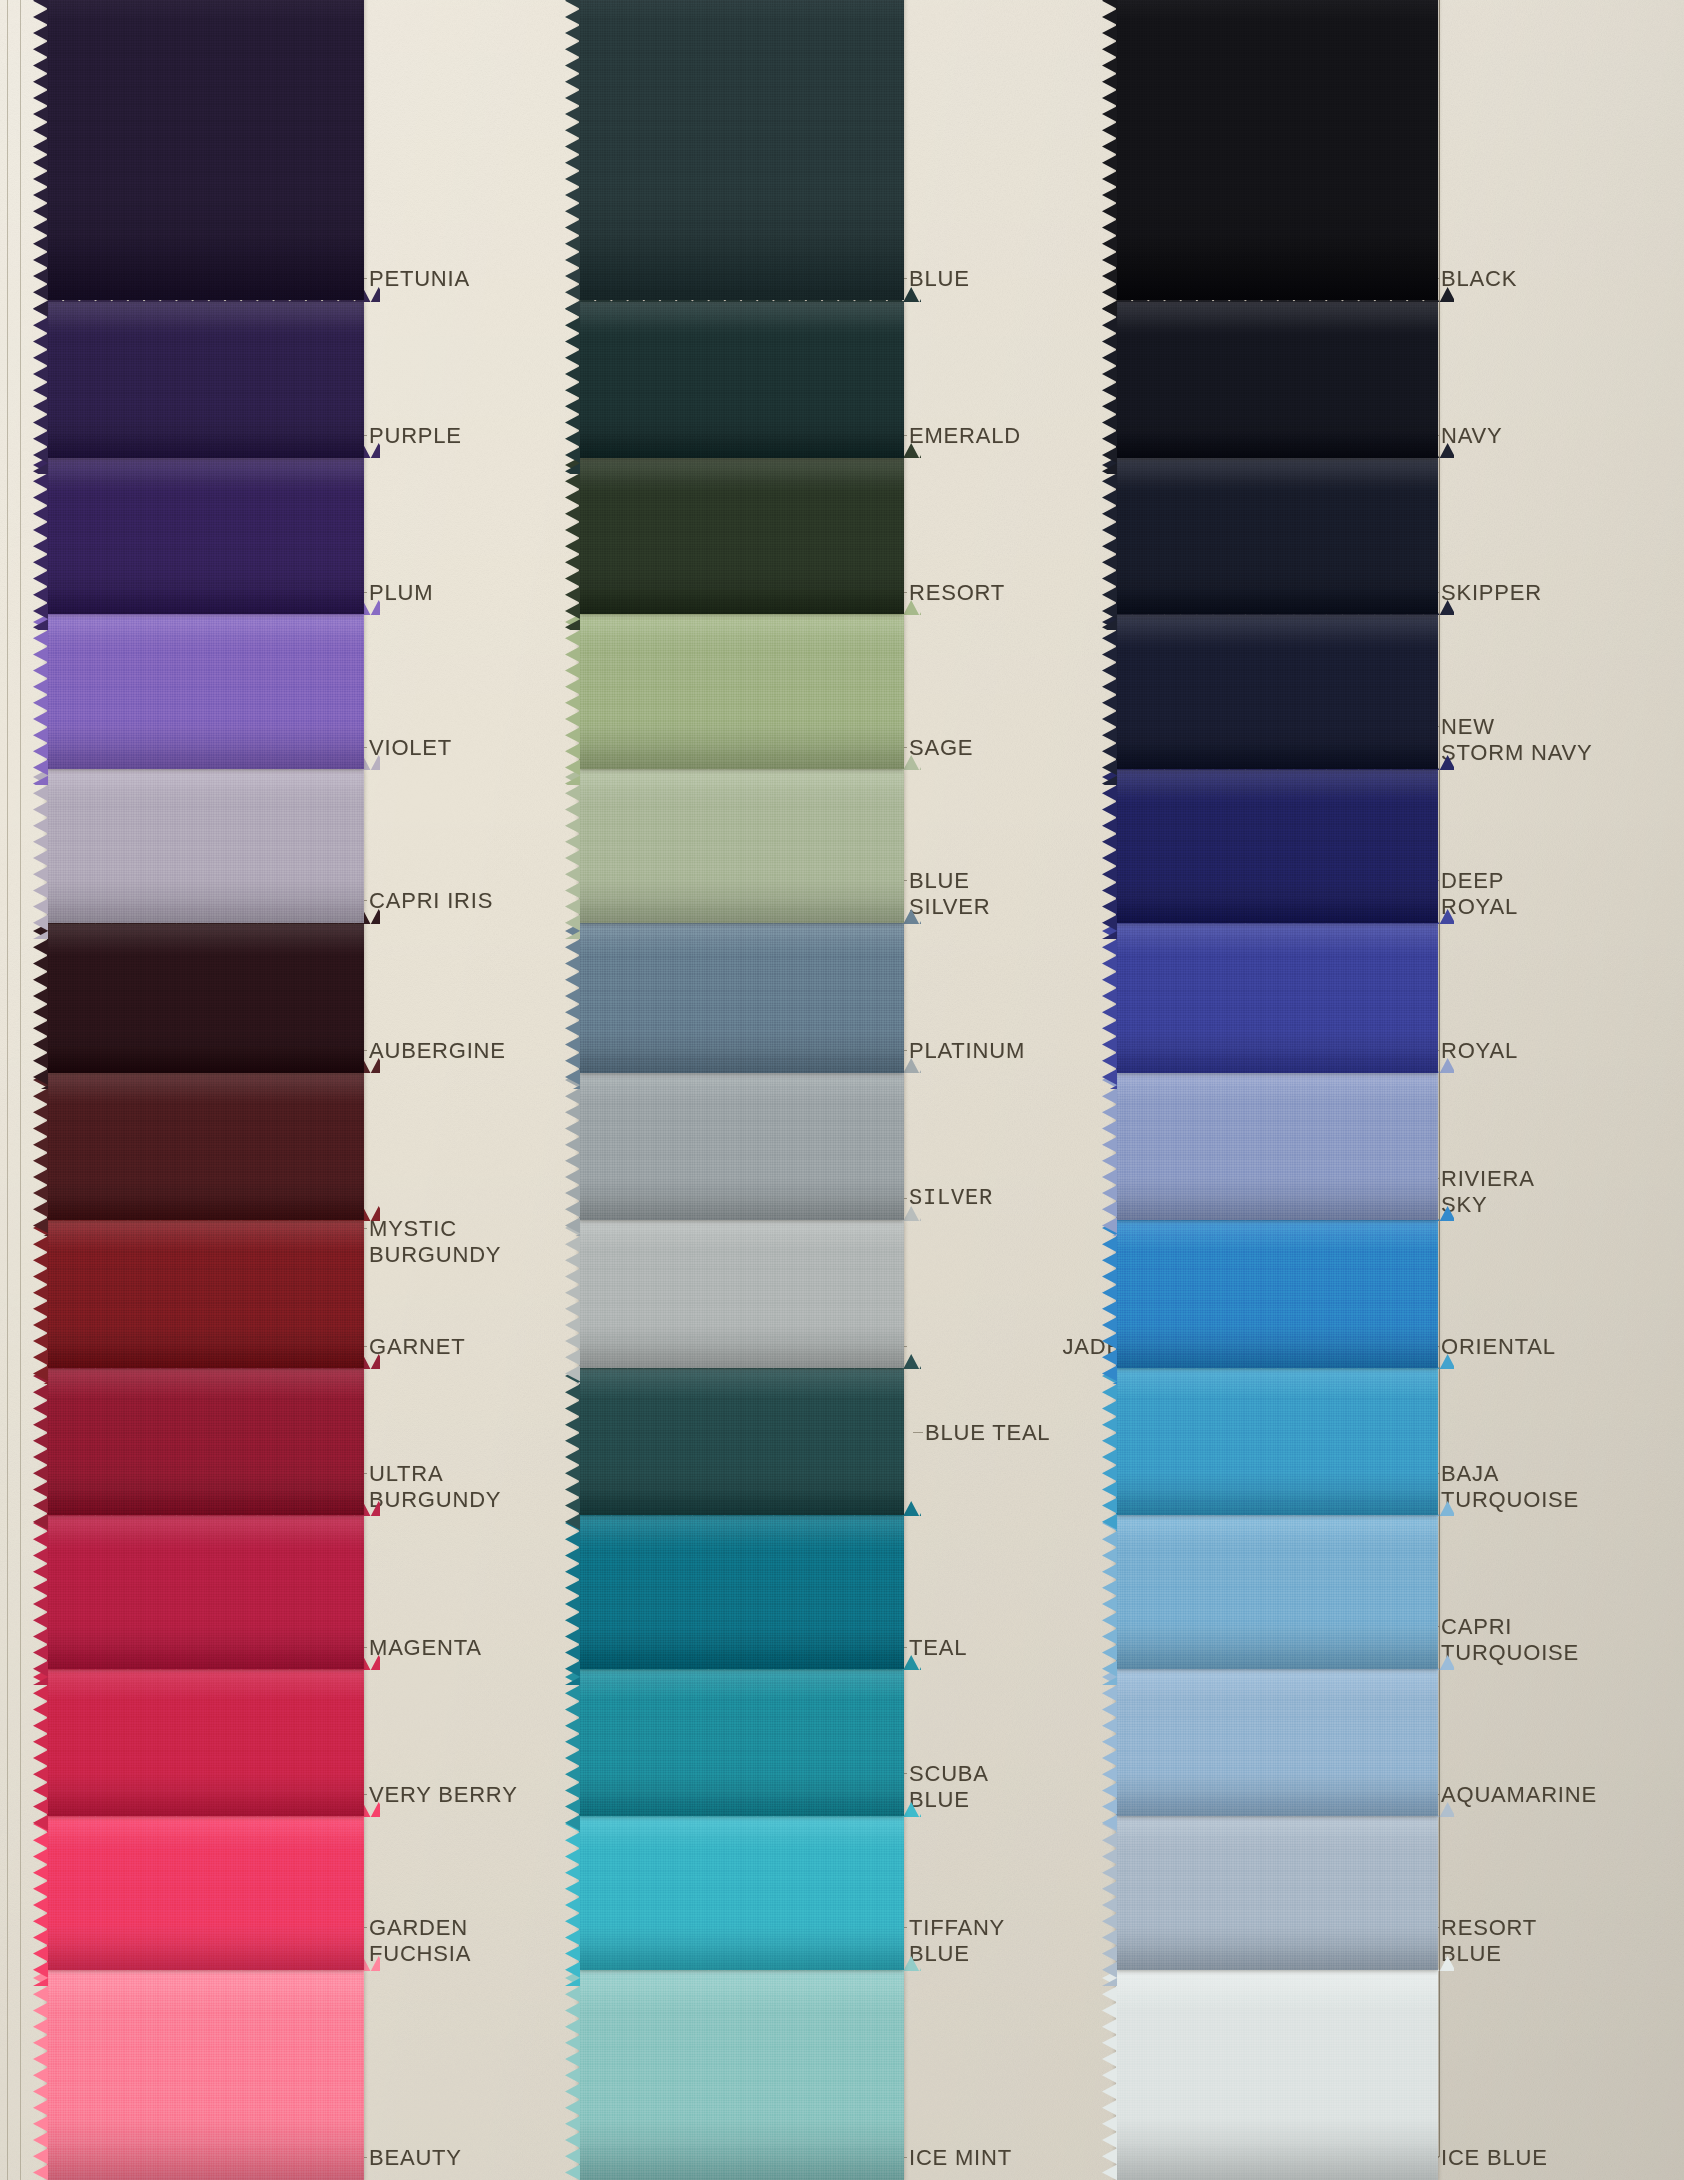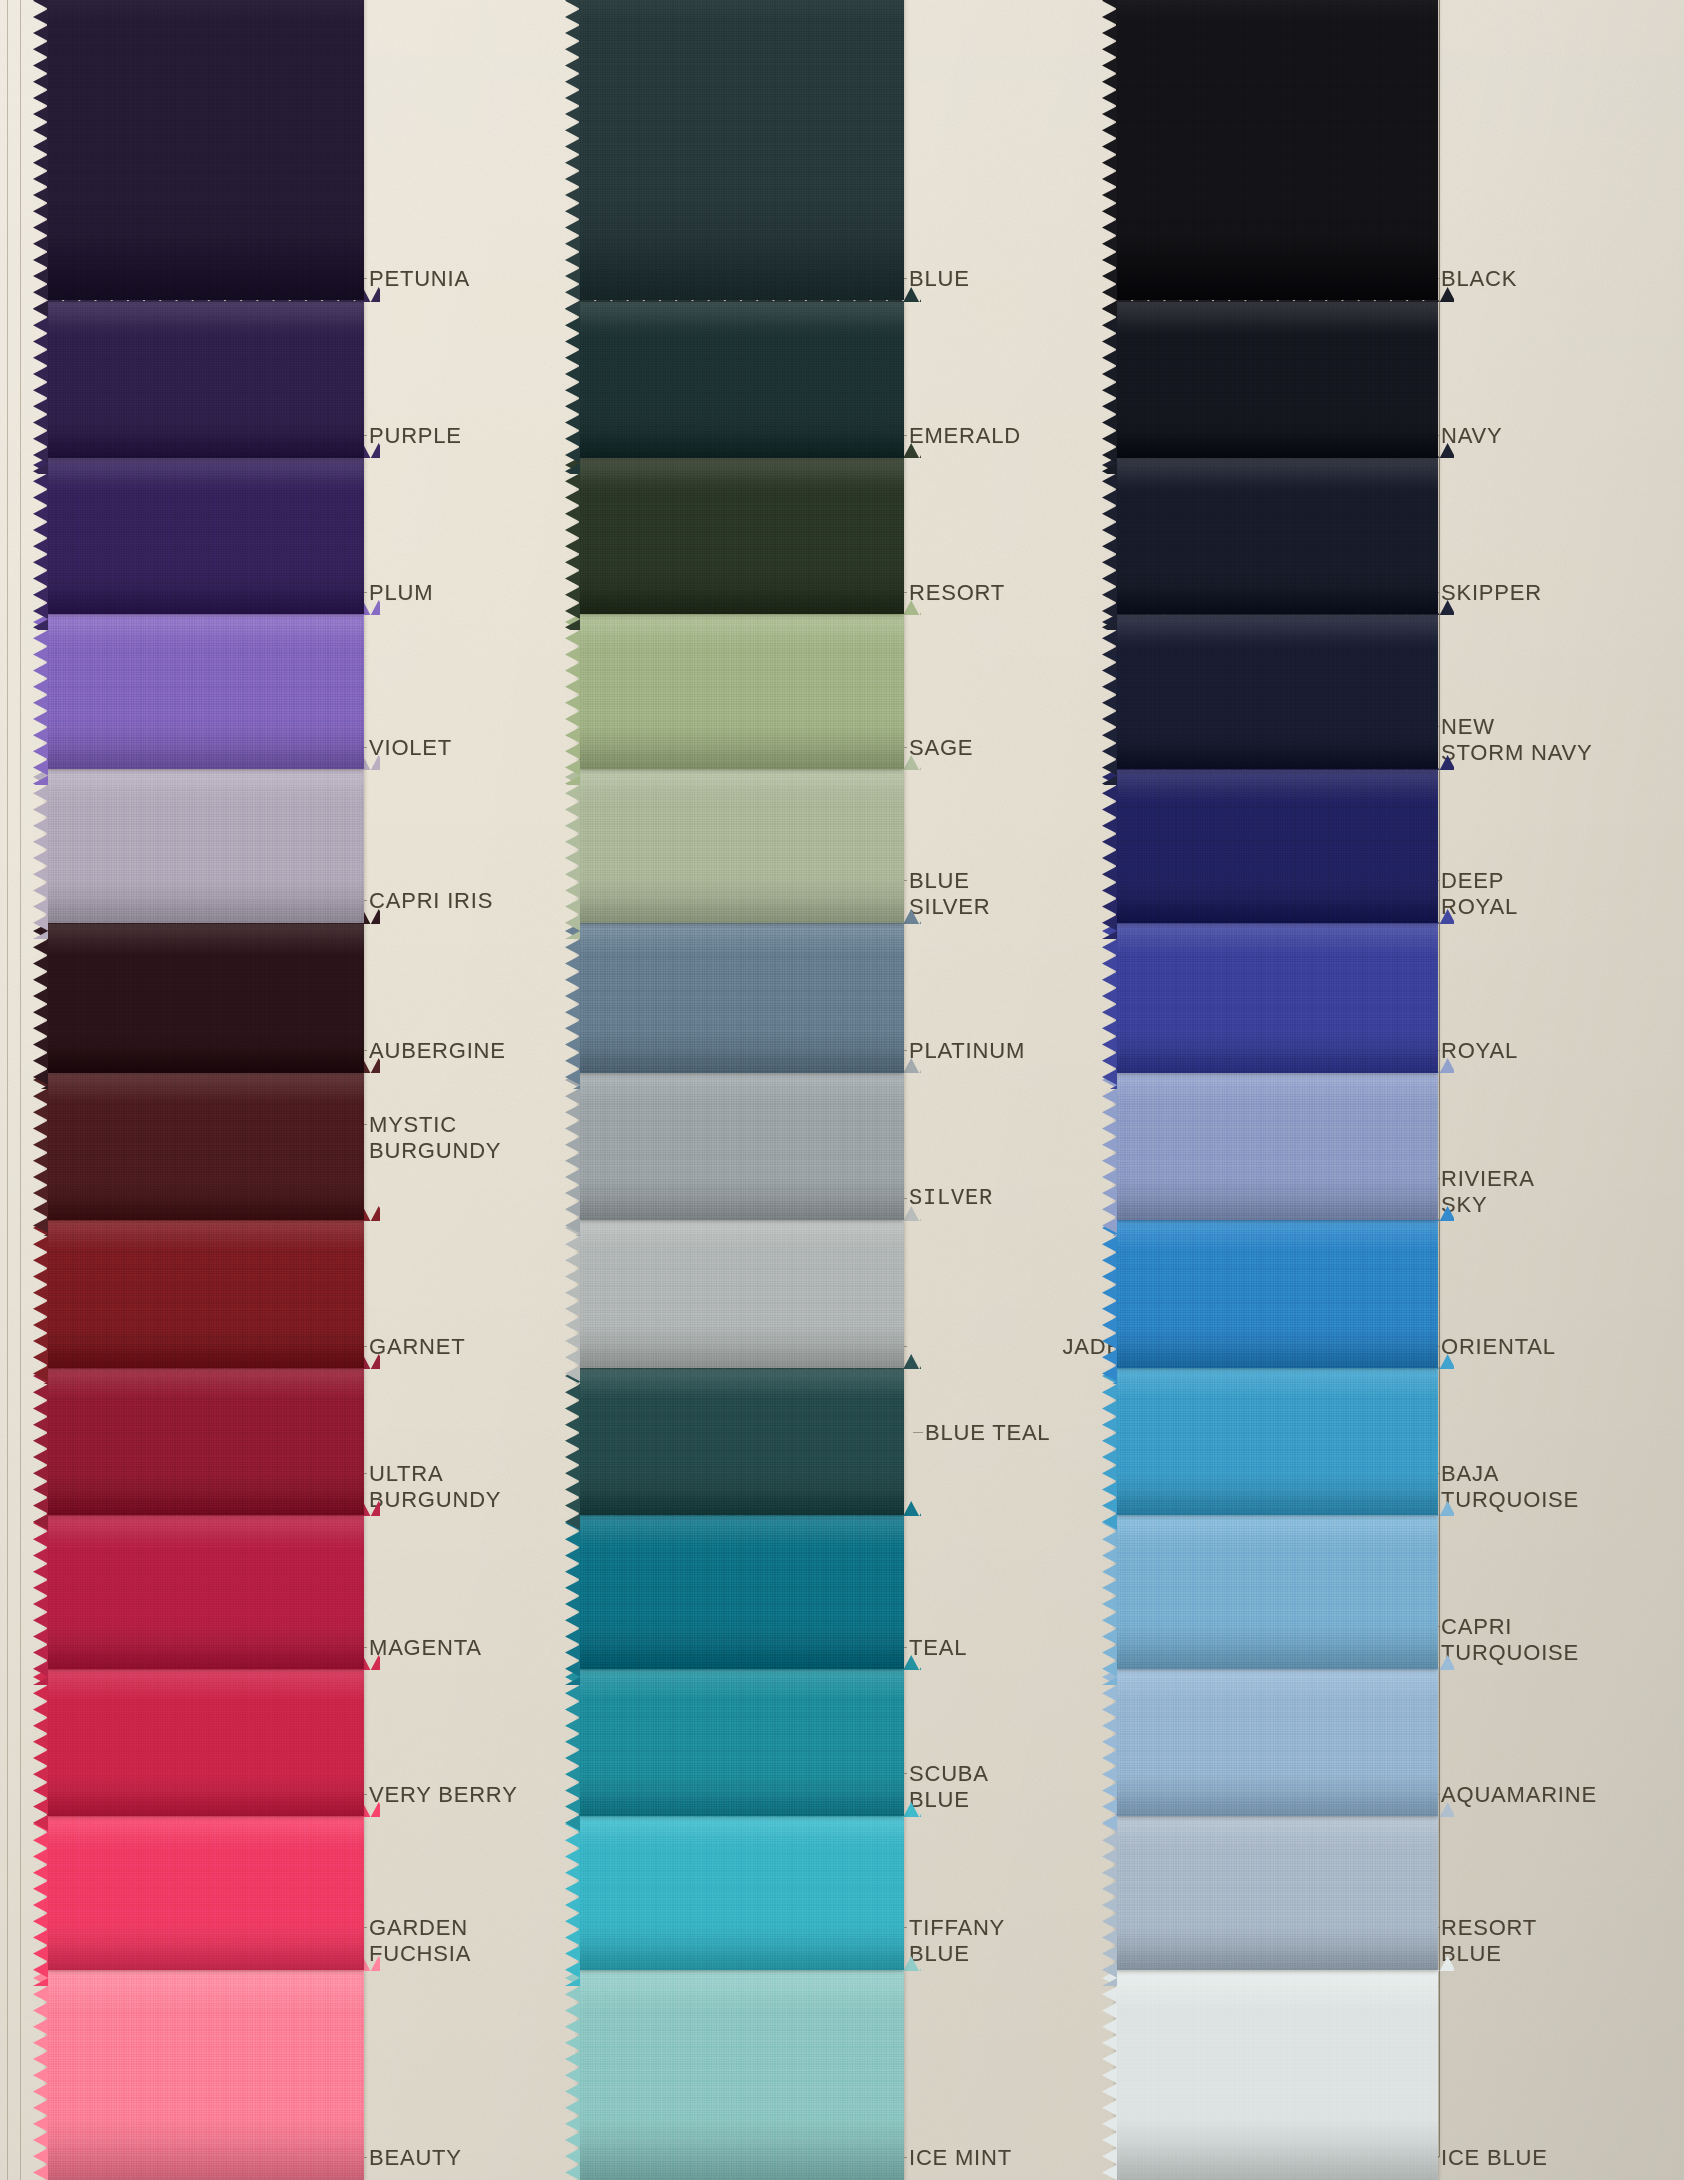--- a/index.html
+++ b/index.html
@@ -331,21 +331,21 @@
         </div>
       </div>
     </div>
   <div class="labels">
       <div class="label" style="top: 266px;"><span class="ln">PETUNIA</span><span class="tick" style="top: 12px;"></span></div>
       <div class="label" style="top: 423px;"><span class="ln">PURPLE</span><span class="tick" style="top: 12px;"></span></div>
       <div class="label" style="top: 580px;"><span class="ln">PLUM</span><span class="tick" style="top: 12px;"></span></div>
       <div class="label" style="top: 735px;"><span class="ln">VIOLET</span><span class="tick" style="top: 12px;"></span></div>
       <div class="label" style="top: 888px;"><span class="ln">CAPRI IRIS</span><span class="tick" style="top: 12px;"></span></div>
       <div class="label" style="top: 1038px;"><span class="ln">AUBERGINE</span><span class="tick" style="top: 12px;"></span></div>
-      <div class="label" style="top: 1112px;"><span class="ln">MYSTIC</span><span class="ln">BURGUNDY</span><span class="tick" style="top: 12px;"></span></div>
+      <div class="label" style="top: 1216px;"><span class="ln">MYSTIC</span><span class="ln">BURGUNDY</span><span class="tick" style="top: 12px;"></span></div>
       <div class="label" style="top: 1334px;"><span class="ln">GARNET</span><span class="tick" style="top: 12px;"></span></div>
       <div class="label" style="top: 1461px;"><span class="ln">ULTRA</span><span class="ln">BURGUNDY</span><span class="tick" style="top: 12px;"></span></div>
       <div class="label" style="top: 1635px;"><span class="ln">MAGENTA</span><span class="tick" style="top: 12px;"></span></div>
       <div class="label" style="top: 1782px;"><span class="ln">VERY BERRY</span><span class="tick" style="top: 12px;"></span></div>
       <div class="label" style="top: 1915px;"><span class="ln">GARDEN</span><span class="ln">FUCHSIA</span><span class="tick" style="top: 12px;"></span></div>
       <div class="label" style="top: 2145px;"><span class="ln">BEAUTY</span><span class="tick" style="top: 12px;"></span></div>
     </div>
 </div>
 
 <div class="col" id="col2">

